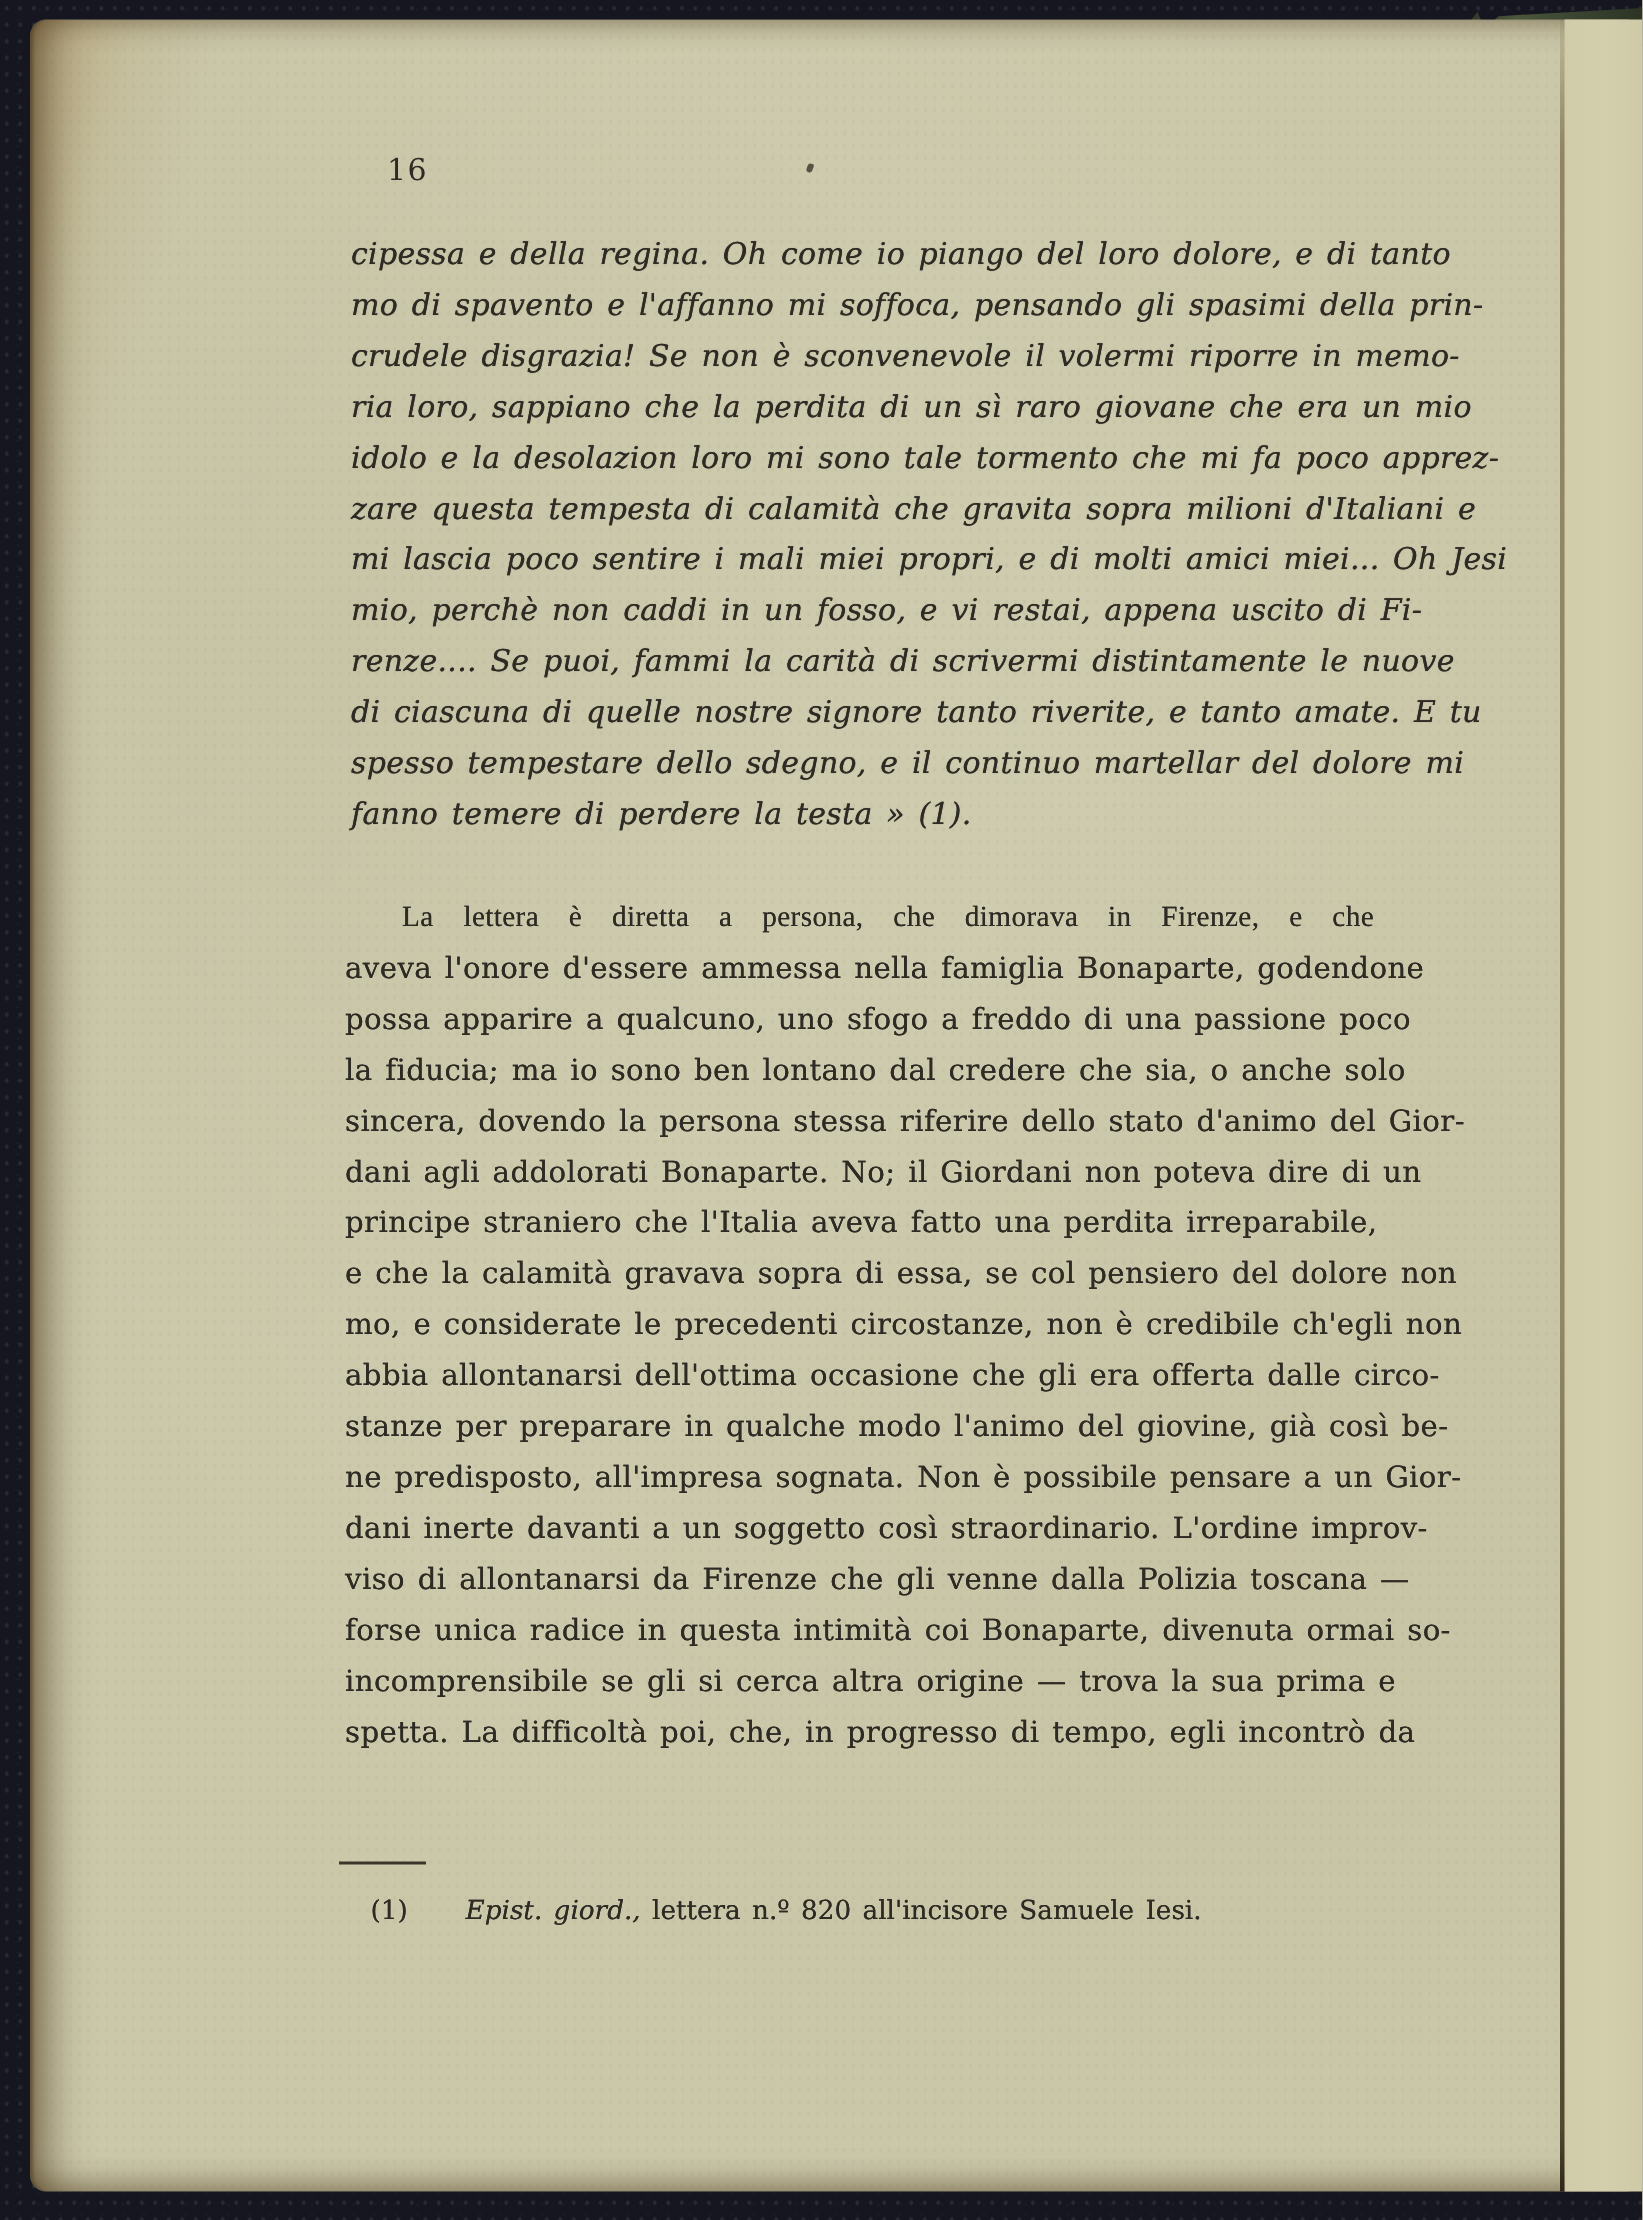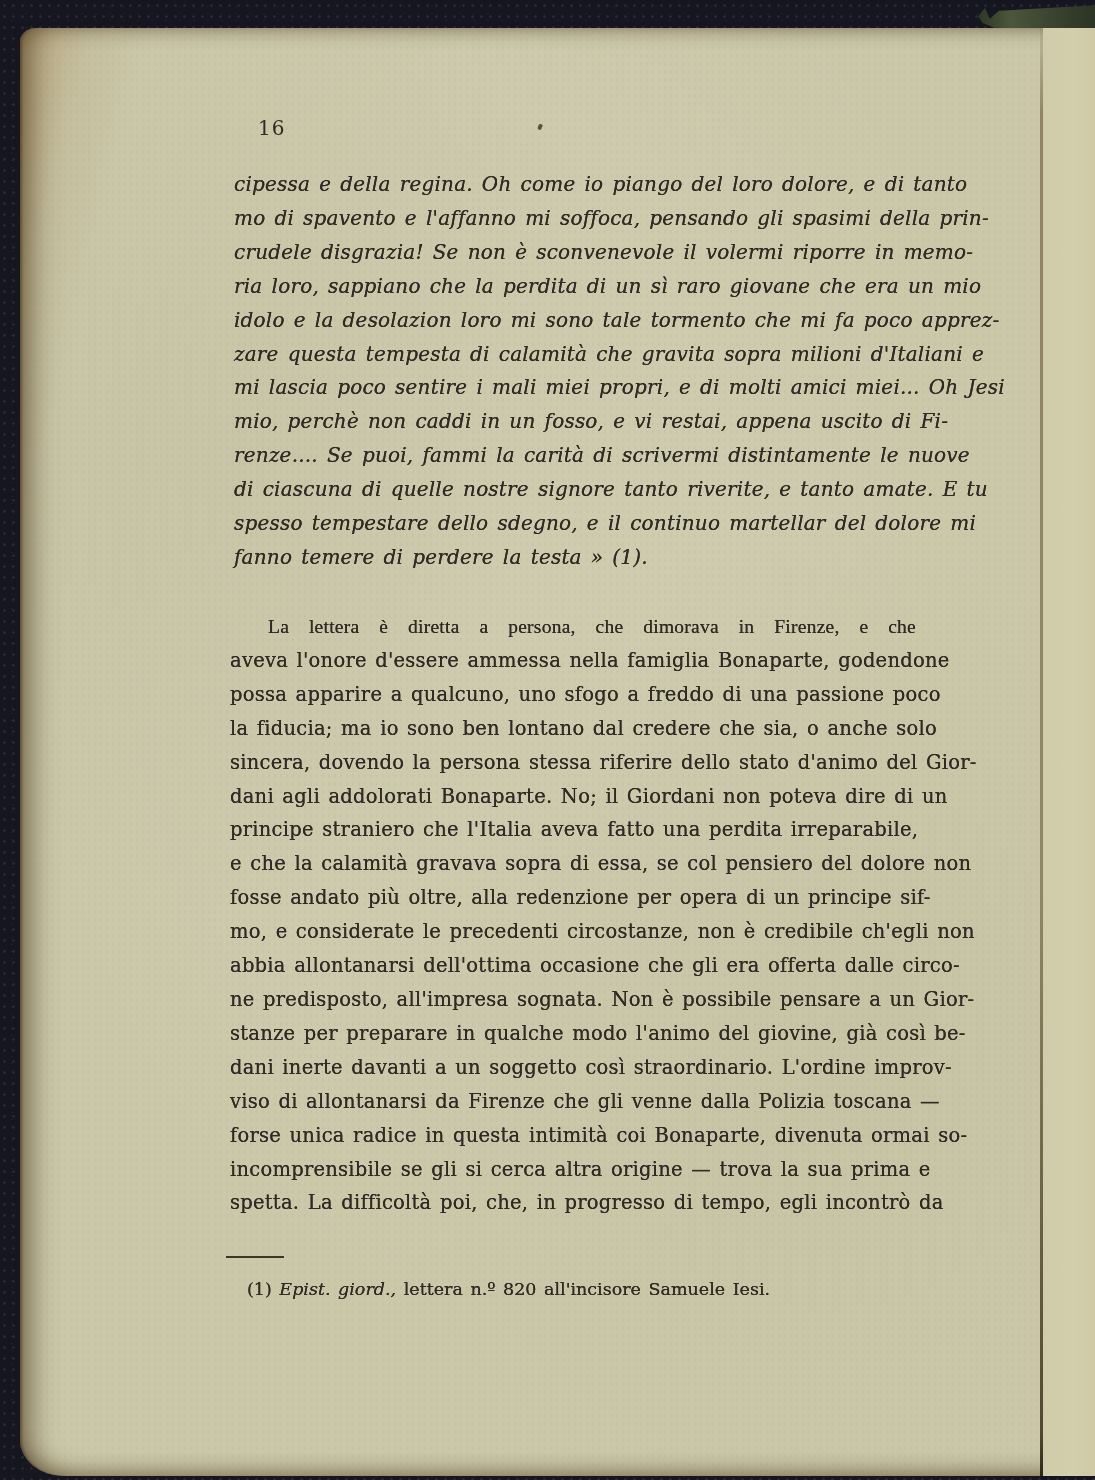--- a/index.html
+++ b/index.html
@@ -14,33 +14,34 @@
       radial-gradient(rgba(150,160,195,0.08) 1px, transparent 1.2px);
     background-size:9px 11px,14px 7px;
     background-position:0 0,5px 3px;
   }
   .binding-tape{
     position:absolute;left:978px;top:4px;width:117px;height:27px;
     background:linear-gradient(to right,#2e3626,#4b563b 28%,#3a4430 62%,#2c3424);
     clip-path:polygon(0% 45%,6% 15%,10% 55%,18% 25%,100% 5%,100% 100%,14% 88%,4% 70%);
   }
   .page{
-    position:absolute;left:20px;top:28px;width:1075px;height:1448px;
+    position:absolute;left:20px;top:13px;width:1075px;height:1448px;
     background:
       radial-gradient(ellipse at 45% 38%, rgba(255,255,245,0.10), rgba(0,0,0,0) 60%),
       linear-gradient(105deg, #b7a57d 0px, #c5bf9e 70px, #cbc8aa 130px),
       #cbc8aa;
     border-top-left-radius:16px 14px;
     border-bottom-left-radius:44px 36px;
     box-shadow:
       inset 22px 0 30px -14px rgba(90,72,44,0.85),
       inset 3px 0 2px -1px rgba(60,46,26,0.55),
       inset 0 12px 16px -10px rgba(95,78,48,0.45),
       inset 0 -16px 20px -12px rgba(95,78,48,0.55);
     color:#2e2b24;
+    border-radius:11px;
   }
   .page-texture{
     position:absolute;inset:0;pointer-events:none;
     background-image:
       radial-gradient(circle at 20% 30%, rgba(120,100,60,0.06), transparent 35%),
       radial-gradient(circle at 75% 70%, rgba(120,100,60,0.05), transparent 40%),
       radial-gradient(rgba(110,95,60,0.05) 1px, transparent 1.5px);
     background-size:100% 100%,100% 100%,6px 8px;
   }
   .next-page-strip{
@@ -78,21 +79,21 @@
   .tline.noJustify{text-align-last:left;}
   .tline.indent{text-indent:38px;font-family:Liberation Serif, serif;}
   .footnote-rule{
     position:absolute;left:206px;top:1228px;width:58px;height:2px;background:#3a362c;
   }
   .footnote{
     position:absolute;left:210px;top:1248px;width:690px;
     font-size:17.5px;line-height:26px;text-indent:17px;
     word-spacing:2px;text-shadow:0 0 0.35px currentColor;
   }
-  .footnote .it{font-style:italic;}
+  .footnote .it{font-style:italic;margin-left:31px;}
 </style>
 </head>
 <body>
 
 <div class="backdrop"></div>
 
 <div class="binding-tape"></div>
 
 <div class="page">
   <div class="page-texture"></div>
@@ -119,25 +120,24 @@
 
   <div class="body-block">
       <div class="tline indent">La lettera è diretta a persona, che dimorava in Firenze, e che</div>
       <div class="tline">aveva l'onore d'essere ammessa nella famiglia Bonaparte, godendone</div>
       <div class="tline">possa apparire a qualcuno, uno sfogo a freddo di una passione poco</div>
       <div class="tline">la fiducia; ma io sono ben lontano dal credere che sia, o anche solo</div>
       <div class="tline">sincera, dovendo la persona stessa riferire dello stato d'animo del Gior-</div>
       <div class="tline">dani agli addolorati Bonaparte. No; il Giordani non poteva dire di un</div>
       <div class="tline">principe straniero che l'Italia aveva fatto una perdita irreparabile,</div>
       <div class="tline">e che la calamità gravava sopra di essa, se col pensiero del dolore non</div>
-      <div class="tline">fosse andato più oltre, alla redenzione per opera di un principe sif-</div>
       <div class="tline">mo, e considerate le precedenti circostanze, non è credibile ch'egli non</div>
       <div class="tline">abbia allontanarsi dell'ottima occasione che gli era offerta dalle circo-</div>
+      <div class="tline">stanze per preparare in qualche modo l'animo del giovine, già così be-</div>
       <div class="tline">ne predisposto, all'impresa sognata. Non è possibile pensare a un Gior-</div>
-      <div class="tline">stanze per preparare in qualche modo l'animo del giovine, già così be-</div>
       <div class="tline">dani inerte davanti a un soggetto così straordinario. L'ordine improv-</div>
       <div class="tline">viso di allontanarsi da Firenze che gli venne dalla Polizia toscana —</div>
       <div class="tline">forse unica radice in questa intimità coi Bonaparte, divenuta ormai so-</div>
       <div class="tline">incomprensibile se gli si cerca altra origine — trova la sua prima e</div>
       <div class="tline">spetta. La difficoltà poi, che, in progresso di tempo, egli incontrò da</div>
     </div>
 
   <div class="footnote-rule"></div>
 
   <div class="footnote">

